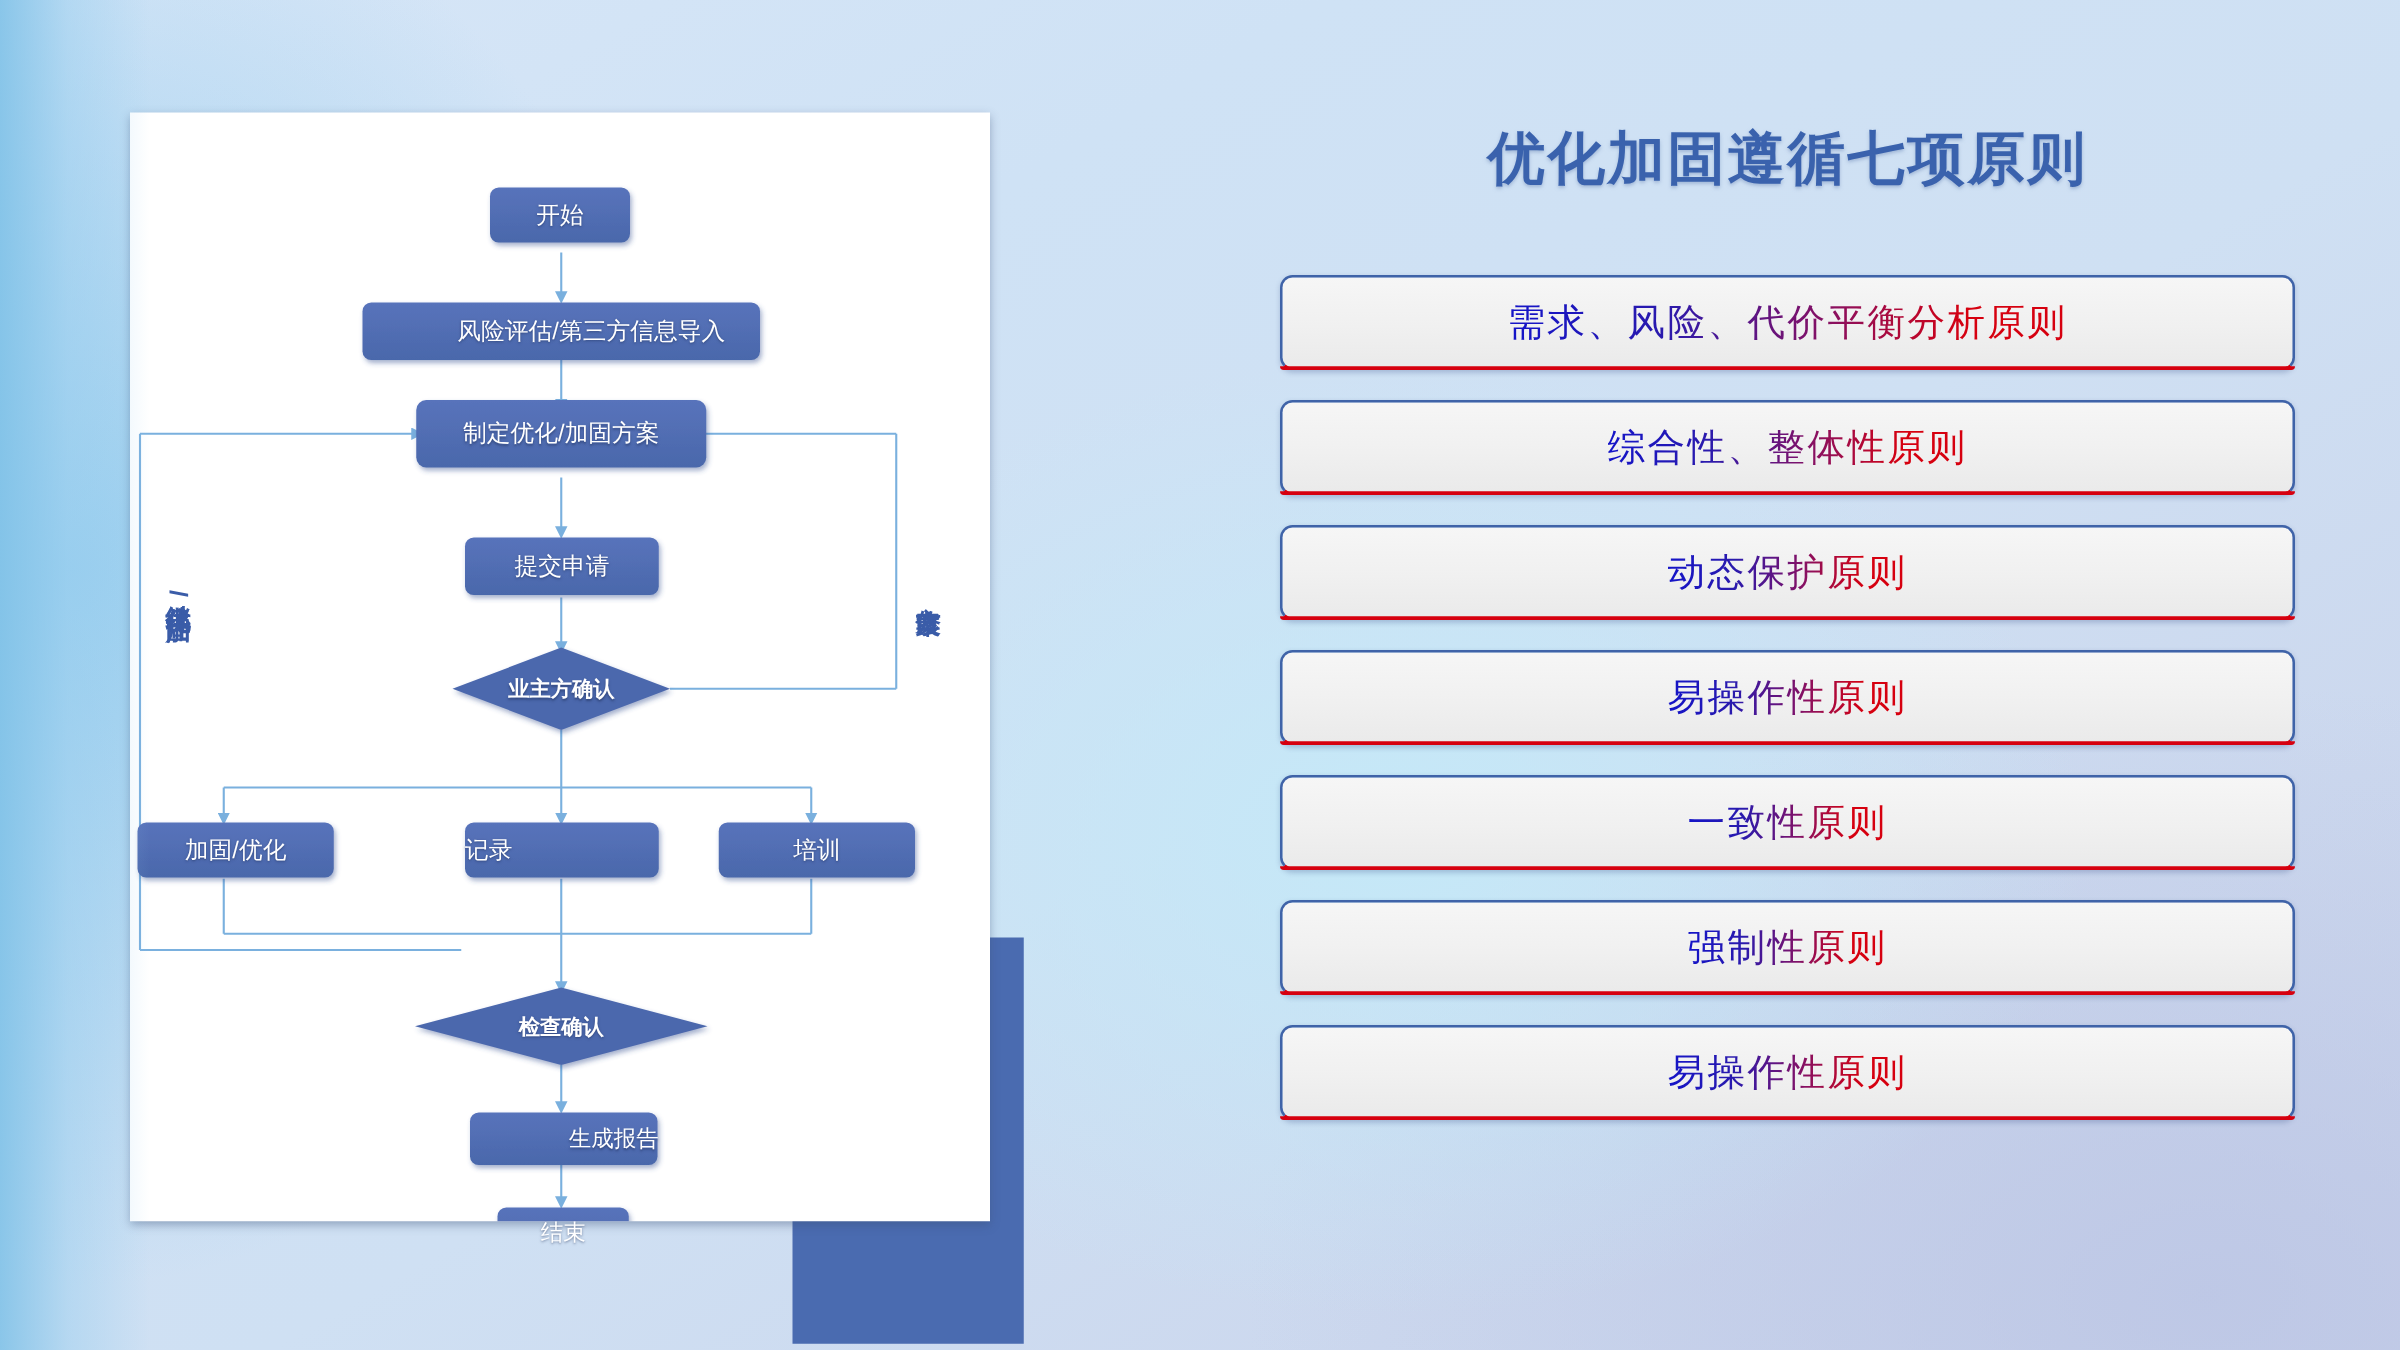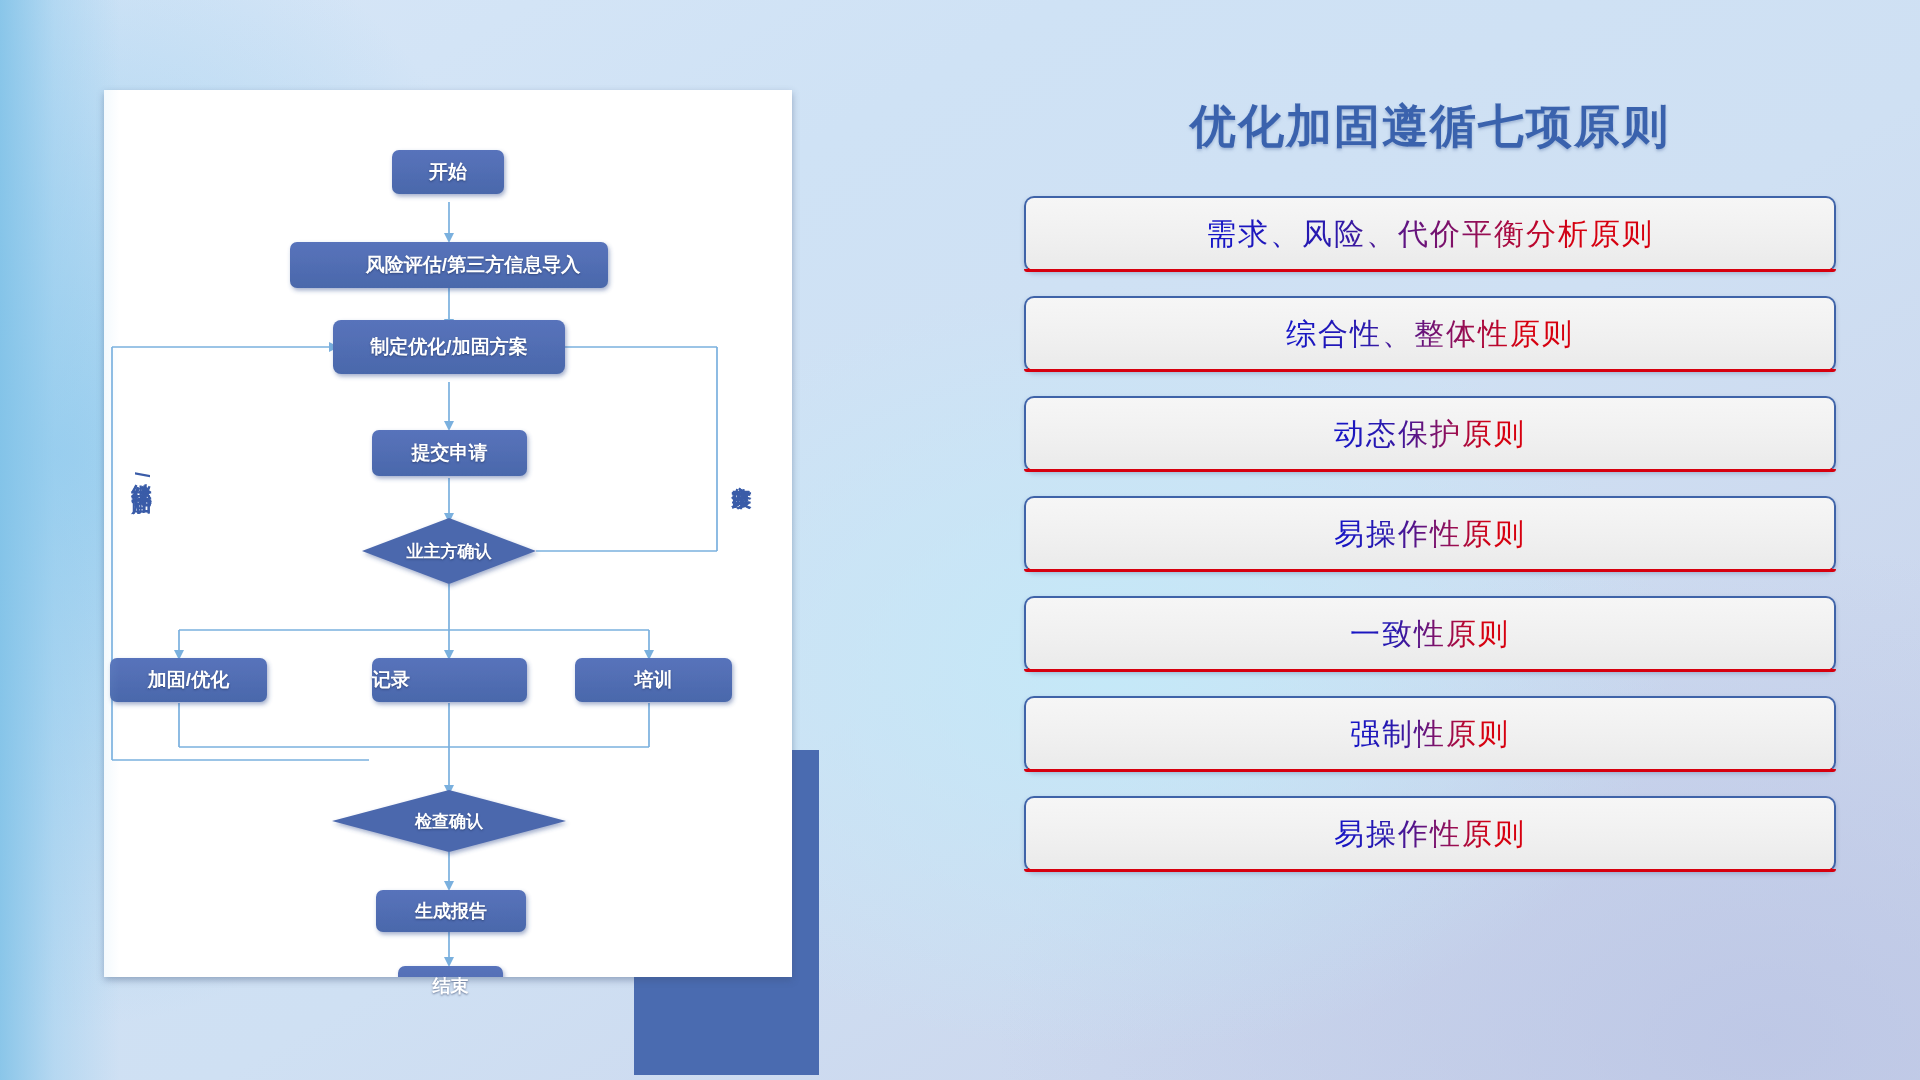--- a/index.html
+++ b/index.html
@@ -30,21 +30,21 @@
     background:#4a6bb0;
   }
   #card{
     position:absolute;left:0;top:0;width:688px;height:887px;
     background:#ffffff;
     box-shadow:0 3px 7px rgba(60,80,120,.42);
   }
   #flow-svg{position:absolute;left:0;top:0;}
 
   .node-text{
-    font-size:19px;font-weight:bold;color:#ffffff;
+    font-size:19px;font-weight:normal;color:#ffffff;
     text-shadow:0 1px 2px rgba(25,40,80,.55);
     white-space:nowrap;
   }
   .node-text.small{font-size:18px;}
   .diamond-text{
     font-size:17px;font-weight:bold;color:#ffffff;
     text-shadow:0 1px 2px rgba(25,40,80,.55);white-space:nowrap;
   }
   .vlabel{
     position:absolute;
@@ -52,21 +52,21 @@
     font-size:20px;font-weight:bold;color:#3a5ca8;
     letter-spacing:1px;line-height:1.05;
   }
 
   
   #right{position:absolute;left:1020px;top:96px;width:820px;}
   #deck-title{
     font-size:46px;font-weight:bold;color:#3a62ad;
     text-align:center;letter-spacing:2px;
     text-shadow:0 2px 3px rgba(120,145,190,.55);
-    margin:0 0 38px 0;
+    margin:0 0 62px 0;
   }
   .p-list{display:flex;flex-direction:column;gap:24px;padding:0 4px;justify-content:space-between;}
   .p-item{
     position:relative;height:72px;border-radius:10px;
     background:linear-gradient(180deg,#f6f6f6 0%,#f0f0f0 55%,#eaeaea 100%);
     border:2px solid #3f63a8;
     border-bottom-color:#d6000f;
     box-shadow:0 2px 4px rgba(70,95,150,.30);
     display:flex;align-items:center;justify-content:center;
   }
@@ -190,21 +190,21 @@
         </div>
 
       <div style="position:absolute;left:471px;top:568px;width:157px;height:44px;display:flex;align-items:center;justify-content:center;">
         <span class="node-text">培训</span>
         </div>
 
       <div style="position:absolute;left:258px;top:714px;width:174px;height:34px;display:flex;align-items:center;justify-content:center;">
         <span class="diamond-text">检查确认</span>
         </div>
 
-      <div style="position:absolute;left:272px;top:800px;width:150px;height:42px;display:flex;align-items:center;justify-content:center;">
+      <div style="position:absolute;left:272px;top:800px;width:150px;height:42px;display:flex;align-items:center;justify-content:center;padding-left:40px;">
         <span class="node-text small">生成报告</span>
         </div>
 
       <div style="position:absolute;left:294px;top:876px;width:105px;height:40px;display:flex;align-items:center;justify-content:center;">
         <span class="node-text small">结束</span>
         </div>
 
       <span class="vlabel" style="left:27px;top:378px;">继续优化/加固</span>
       <span class="vlabel" style="left:627px;top:380px;">方案修改</span>
     </div>

